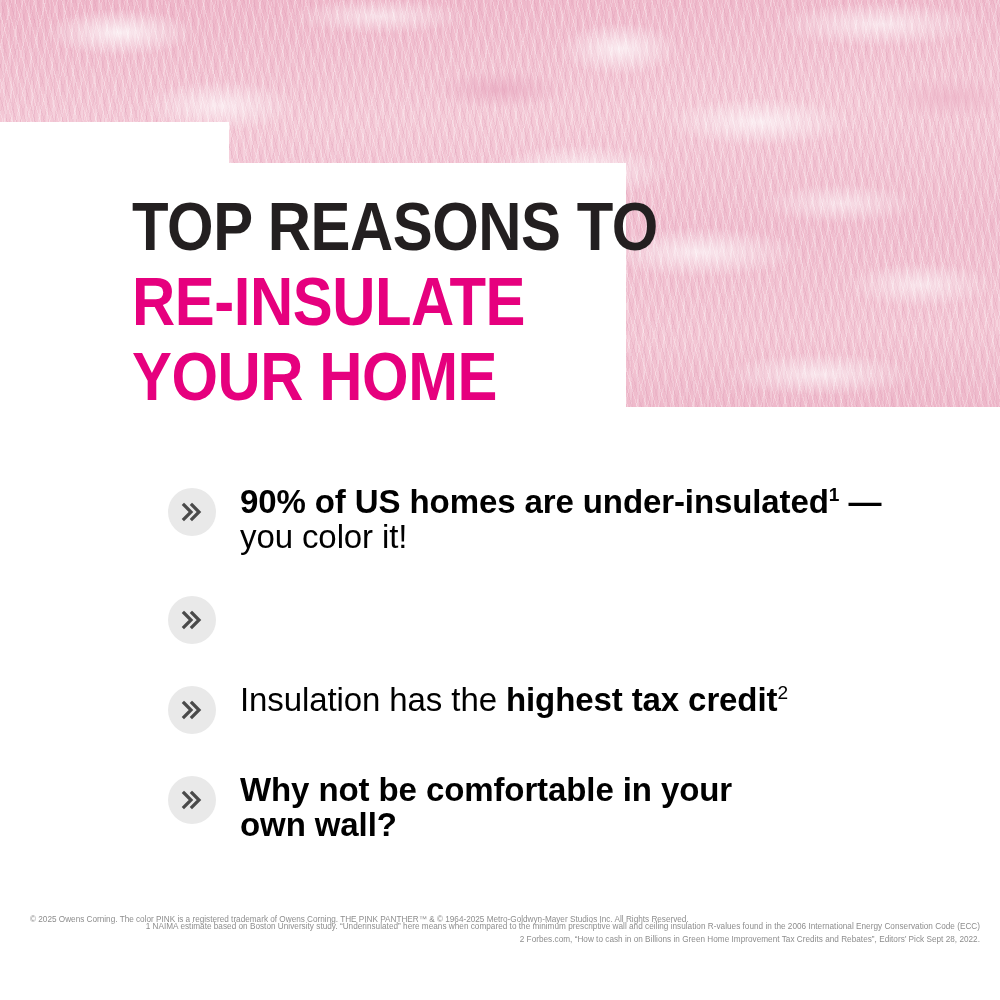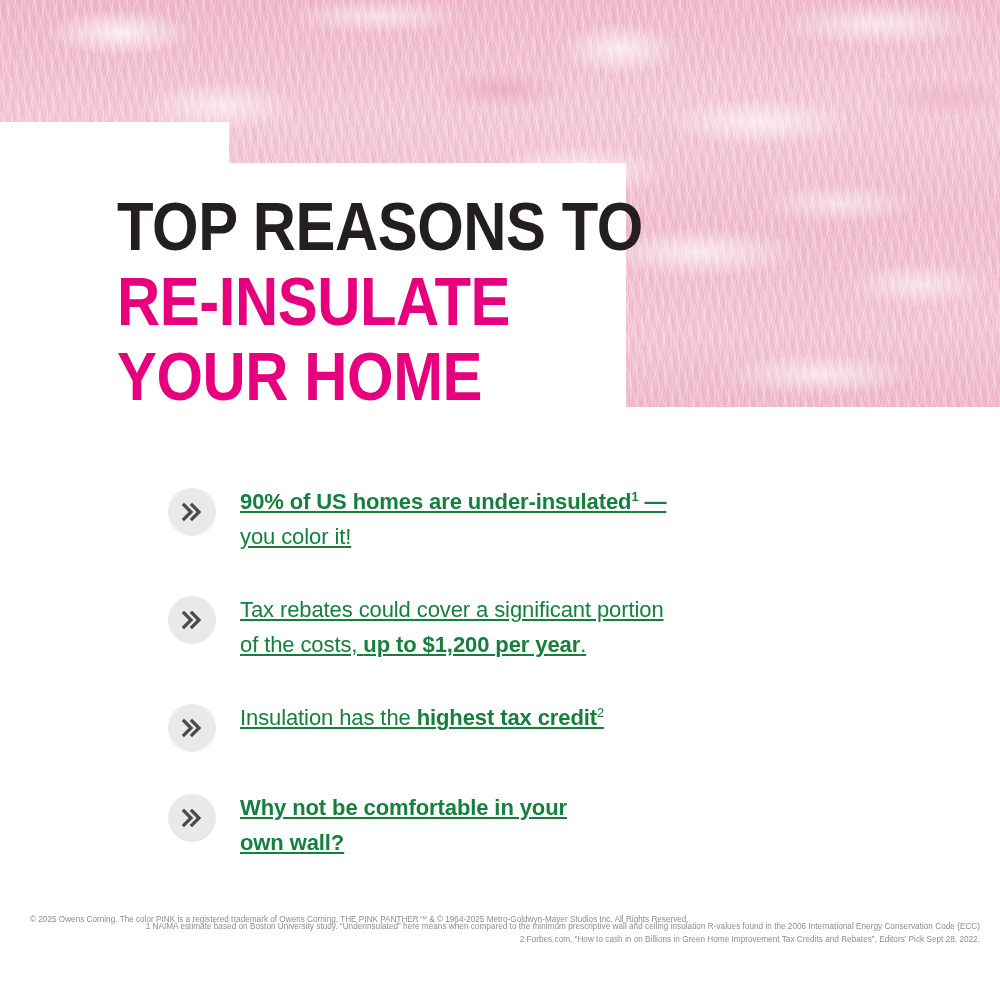--- a/index.html
+++ b/index.html
@@ -68,21 +68,21 @@
   .notch {
     position: absolute;
     background: #ffffff;
   }
   #notch-upper { left: 0; top: 122px; width: 229px; height: 41px; }
   #notch-lower { left: 0; top: 163px; width: 626px; height: 245px; }
 
   
   #headline {
     position: absolute;
-    left: 117px;
+    left: 132px;
     top: 189px;
     z-index: 5;
   }
   .headline-line {
     font-family: "Liberation Sans Narrow", "Liberation Sans", sans-serif;
     font-weight: bold;
     font-size: 68px;
     line-height: 75px;
     letter-spacing: -0.5px;
     transform: scaleX(0.88);
@@ -112,26 +112,25 @@
     border-radius: 50%;
     background: #e9e9e9;
     display: flex;
     align-items: center;
     justify-content: center;
     margin-top: 6px;
     margin-right: 24px;
   }
   .bullet-marker svg { display: block; }
   .bullet-text {
-    font-size: 22px;
+    font-size: 33px;
     line-height: 35px;
-    color: #15803d;
+    color: #000000;
     letter-spacing: -0.1px;
     padding-top: 2px;
-    text-decoration: underline;
   }
   .bullet-text b { font-weight: bold; }
   .bullet-text sup {
     font-size: 0.58em;
     vertical-align: super;
     line-height: 0;
     font-weight: bold;
   }
   .bullet-text .sup-light { font-weight: normal; }
 
@@ -190,24 +189,20 @@
     </div>
   </div>
 
   <div class="bullet-row">
     <span class="bullet-marker">
       <svg width="22" height="20" viewBox="0 0 22 20" aria-hidden="true">
         <path d="M3 3 L10 10 L3 17" fill="none" stroke="#4a4a4a" stroke-width="3.2" stroke-linecap="square" stroke-linejoin="miter"></path>
         <path d="M11 3 L18 10 L11 17" fill="none" stroke="#4a4a4a" stroke-width="3.2" stroke-linecap="square" stroke-linejoin="miter"></path>
       </svg>
     </span>
-    <div class="bullet-text">
-      <span>Tax rebates could cover a significant portion</span><br>
-      <span>of the costs, </span><b>up to $1,200 per year</b><span>.</span>
-    </div>
   </div>
 
   <div class="bullet-row">
     <span class="bullet-marker">
       <svg width="22" height="20" viewBox="0 0 22 20" aria-hidden="true">
         <path d="M3 3 L10 10 L3 17" fill="none" stroke="#4a4a4a" stroke-width="3.2" stroke-linecap="square" stroke-linejoin="miter"></path>
         <path d="M11 3 L18 10 L11 17" fill="none" stroke="#4a4a4a" stroke-width="3.2" stroke-linecap="square" stroke-linejoin="miter"></path>
       </svg>
     </span>
     <div class="bullet-text">

